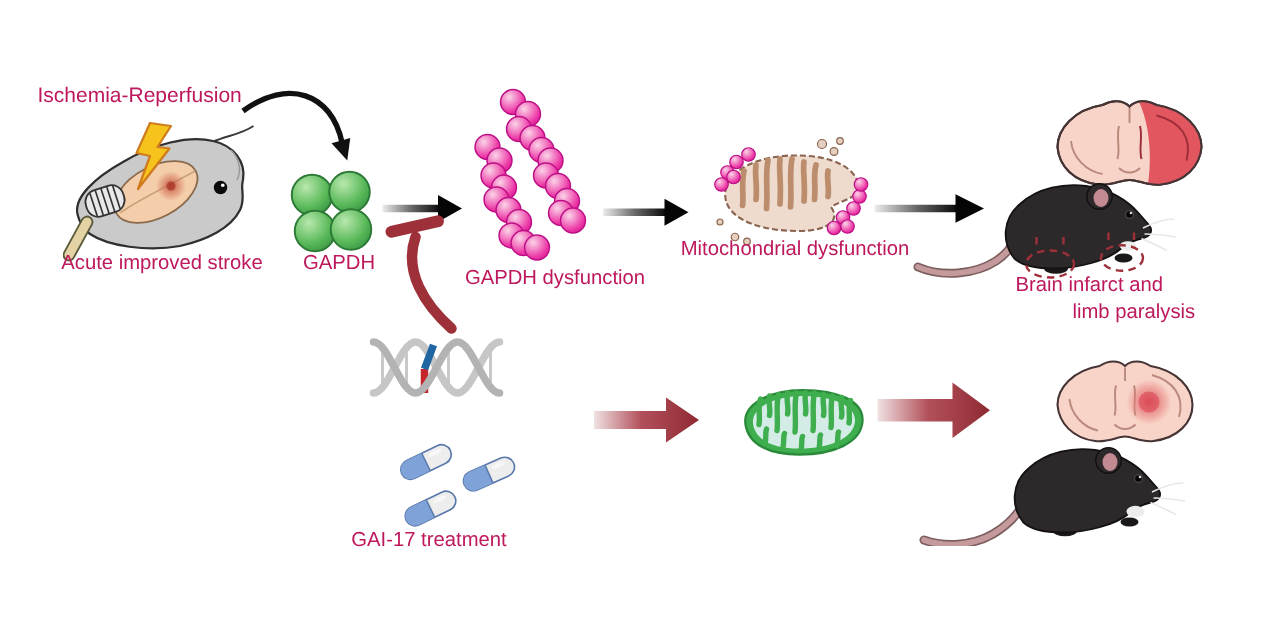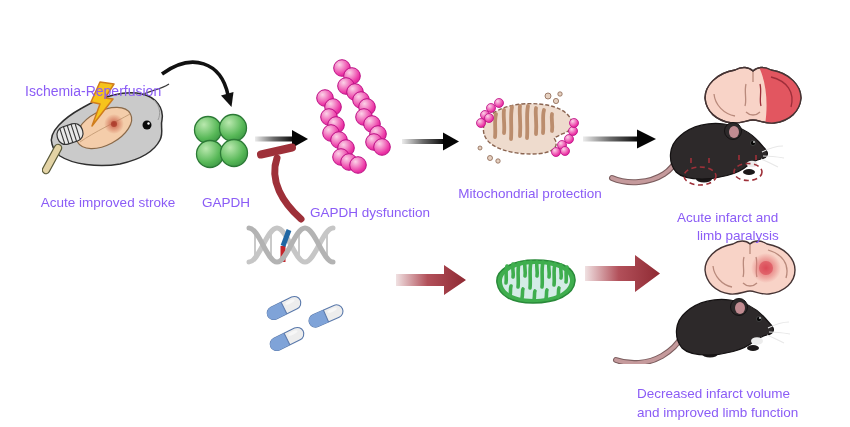--- a/index.html
+++ b/index.html
@@ -1,19 +1,19 @@
 <!DOCTYPE html>
 <html style="--inhibit-red: #9e3039; --gapdh-green: #57b857; --aggregate-magenta: #e63fa8; --healthy-mito-green: #3fae4e; --mito-interior: #d4ece6; --brain-pink: #f8d3c7; --infarct-red: #e25660; --mouse-gray: #cacaca; --black-mouse: #2d292a; --text: #231f20;"><head>
 <meta charset="utf-8">
 <style>
   html,body{margin:0;padding:0;background:#fff;}
   .canvas{position:relative;width:850px;height:427px;background:#fff;overflow:hidden;
           font-family:"Liberation Sans",sans-serif;}
   .abs{position:absolute;}
-  .lbl{position:absolute;font-size:13.5px;line-height:1.25;color:#8b5cf6;white-space:nowrap;margin-top:28px;}
+  .lbl{position:absolute;font-size:13.5px;line-height:1.25;color:#be185d;white-space:nowrap;}
   .ctr{transform:translateX(-50%);}
   .big{font-size:14px;}
 </style>
 </head>
 <body>
 
 <div class="canvas">
 
   <svg class="abs" style="left:0;top:0" width="850" height="427">
     <defs>
@@ -307,18 +307,17 @@
       <path d="M156,40 C164,36 171,34 177,34"></path>
       <path d="M157,44 C166,44 172,45 178,46"></path>
       <path d="M155,47 C162,50 168,53 172,55"></path>
     </g>
   </svg>
 
   <div class="lbl big" style="left:25px;top:55px">Ischemia-Reperfusion</div>
   <div class="lbl ctr" style="left:108px;top:167px">Acute improved stroke</div>
   <div class="lbl ctr" style="left:226px;top:167px">GAPDH</div>
   <div class="lbl ctr" style="left:370px;top:177px">GAPDH dysfunction</div>
-  <div class="lbl ctr" style="left:530px;top:158px">Mitochondrial protection</div>
-  <div class="lbl" style="left:677px;top:182px">Acute infarct and</div>
-  <div class="lbl" style="left:697px;top:200px">limb paralysis</div>
-  <div class="lbl" style="left:637px;top:358px">Decreased infarct volume</div>
-  <div class="lbl" style="left:637px;top:377px">and improved limb function</div>
+  <div class="lbl ctr" style="left:530px;top:158px">Mitochondrial dysfunction</div>
+  <div class="lbl" style="left:677px;top:182px">Brain infarct and</div>
+  <div class="lbl" style="left:715px;top:200px">limb paralysis</div>
+  <div class="lbl ctr" style="left:286px;top:352px">GAI-17 treatment</div>
 </div>
 
 </body></html>

